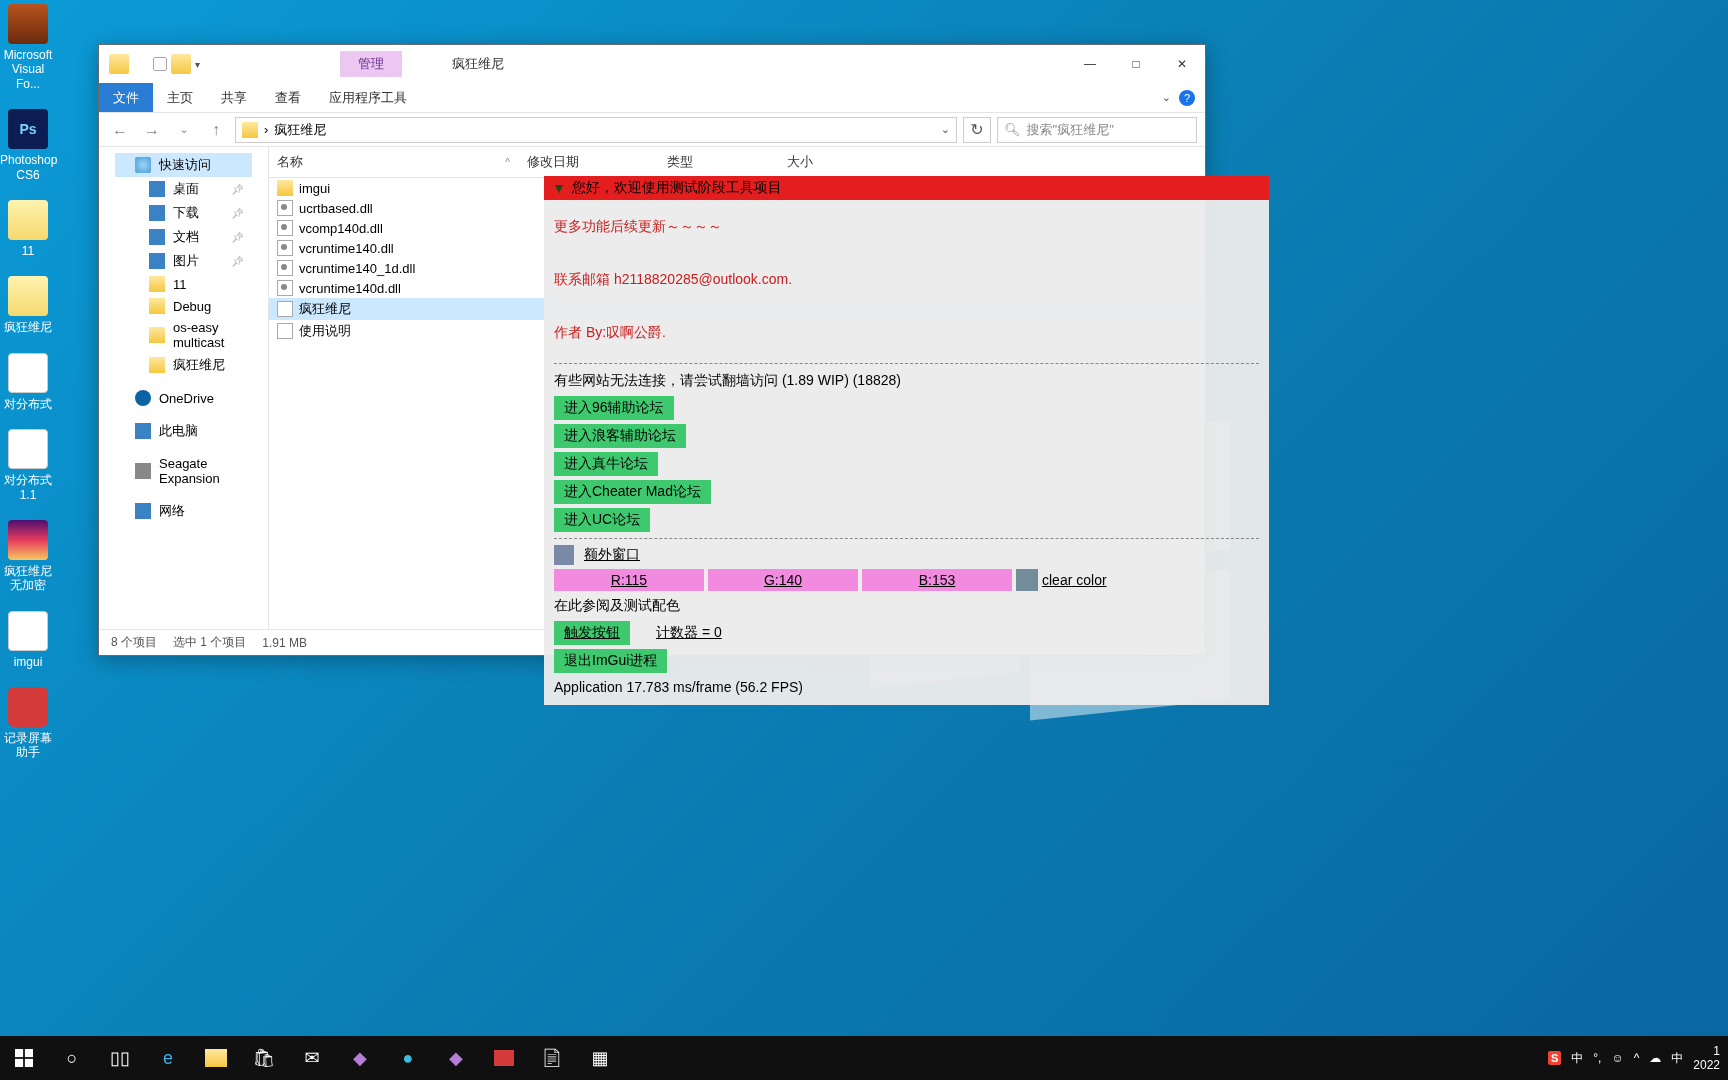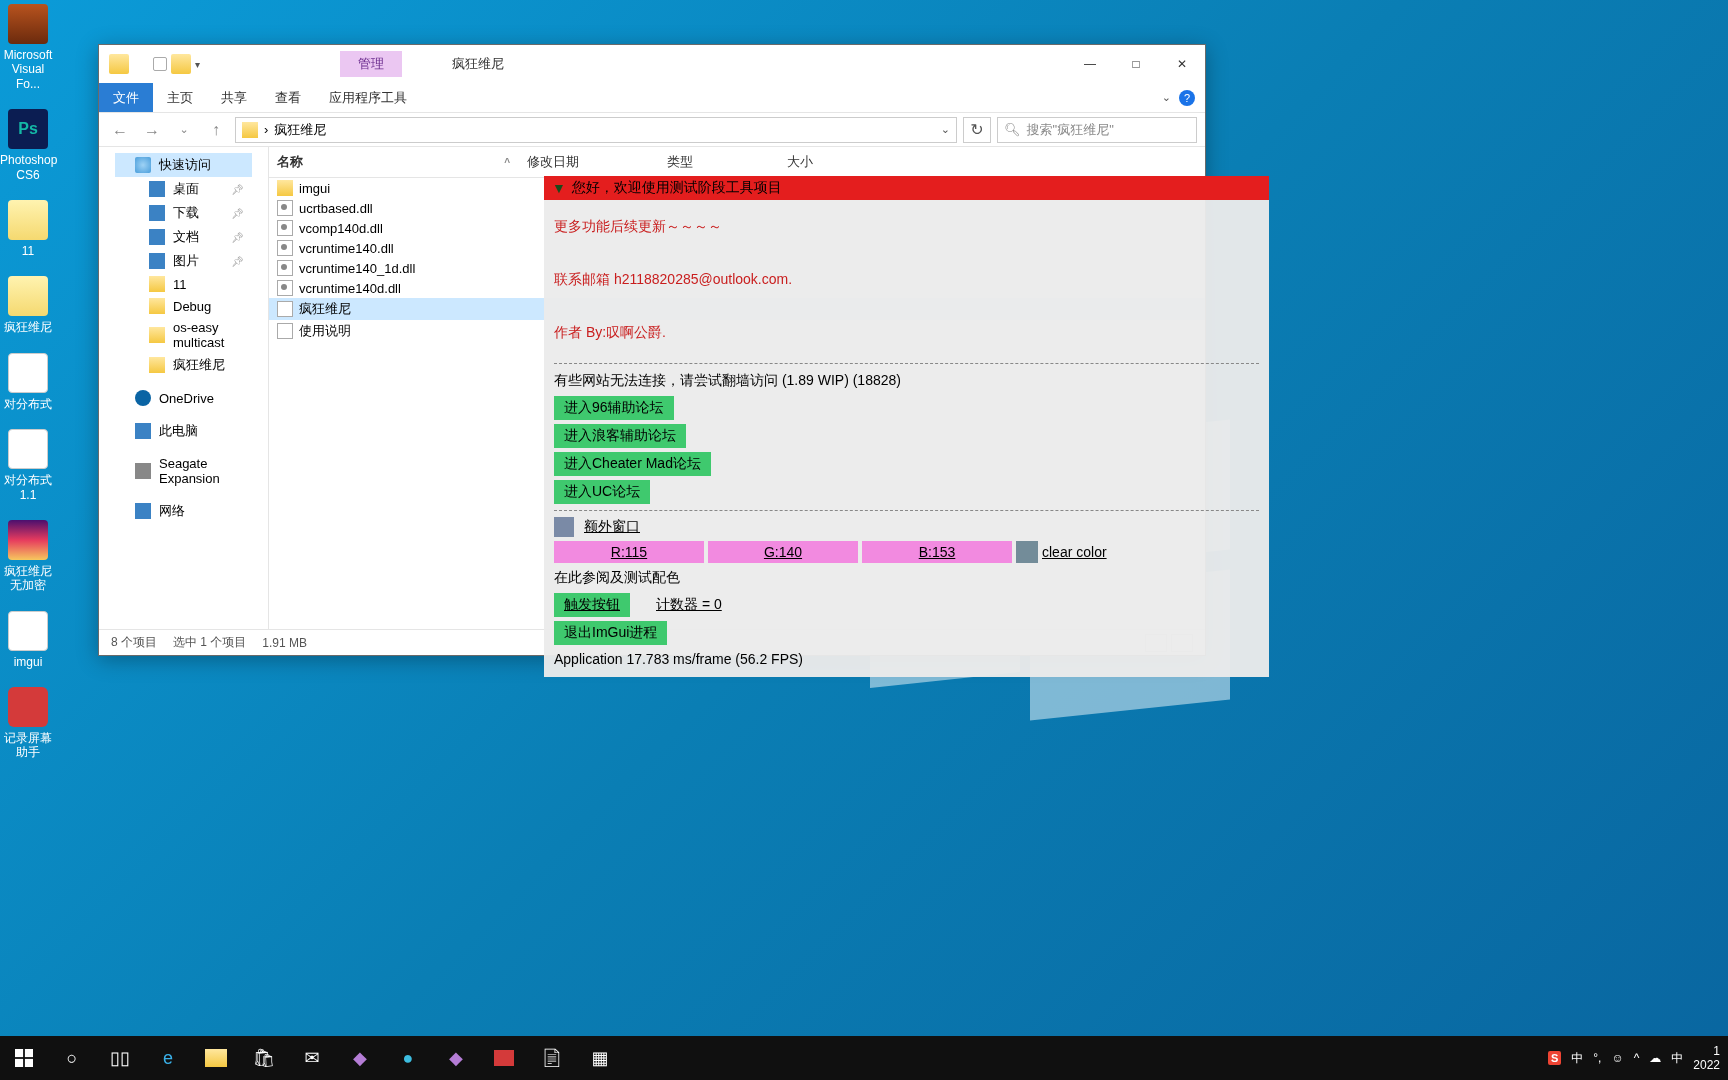--- a/index.html
+++ b/index.html
@@ -10,21 +10,21 @@
 .win-logo .wq1 { left: 0; top: 40px; width: 150px; height: 100px; transform: skewY(-6deg); }
 .win-logo .wq2 { left: 160px; top: 10px; width: 200px; height: 130px; transform: skewY(-6deg); }
 .win-logo .wq3 { left: 0; top: 160px; width: 150px; height: 100px; transform: skewY(-6deg); }
 .win-logo .wq4 { left: 160px; top: 160px; width: 200px; height: 130px; transform: skewY(-6deg); }
 
 
 .desk { position: absolute; left: 0; top: 0; width: 56px; }
 .di { width: 56px; text-align: center; color: #fff; font-size: 12px; margin-bottom: 10px; padding: 4px 0; cursor: pointer; line-height: 1.2; }
 .di .ic { width: 40px; height: 40px; margin: 0 auto 4px; border-radius: 4px; background: #333; }
 .di .ic.fx { background: linear-gradient(#b8531e,#6b2a0d); }
-.di .ic.ps { background: #0b1d52; color:#14b8a6; font-weight:bold; font-size:16px; line-height:40px; }
+.di .ic.ps { background: #0b1d52; color:#7dd3fc; font-weight:bold; font-size:14px; line-height:40px; }
 .di .ic.fd { background: linear-gradient(#fff3b0,#f5d970); }
 .di .ic.wt { background: #fff; border:1px solid #ccc; }
 .di .ic.rar { background: linear-gradient(#4b0f6e,#e63b5e,#f7c85e); }
 .di .ic.rec { background: #d43a3a; border-radius: 6px; }
 
 
 .explorer { position: absolute; left: 98px; top: 44px; width: 1108px; height: 612px; background: #fff; border: 1px solid #6a6a6a; box-shadow: 0 4px 20px rgba(0,0,0,0.3); }
 .titlebar { height: 38px; background: #fff; display: flex; align-items: center; }
 .tb-left { display: flex; align-items: center; gap: 4px; padding-left: 10px; }
 .tb-ic { width: 20px; height: 20px; background: linear-gradient(#ffe79e,#f5c842); border-radius: 2px; }
@@ -65,21 +65,21 @@
 .sic.od { background: #0a64a4; border-radius:50%; }
 .sic.pc { background: #3b82c4; }
 .sic.hd { background: #888; }
 .sic.net { background: #3b82c4; }
 .sitem.sel { background: #cce8ff; }
 .sdiv { height: 10px; }
 
 .files { flex: 1; position: relative; }
 .fhdr { display: flex; border-bottom: 1px solid #e5e5e5; font-size: 13px; color: #333; }
 .fhdr > div { padding: 6px 8px; border-right: 1px solid transparent; cursor:pointer; }
-.fhdr .c1 { width: 250px; display:flex; justify-content:space-between; align-items:center;font-weight:bold; }
+.fhdr .c1 { width: 250px; display:flex; justify-content:space-between; align-items:center; }
 .fhdr .c2 { width: 140px; }
 .fhdr .c3 { width: 120px; }
 .fhdr .c4 { width: 100px; }
 .flist { }
 .frow { display: flex; font-size: 13px; padding: 2px 0; cursor: pointer; }
 .frow.sel { background: #cce8ff; }
 .frow .fc1 { width: 250px; padding-left: 8px; display: flex; align-items: center; gap: 6px; }
 .frow .fic2 { width: 16px; height: 16px; flex-shrink:0; }
 .fic2.fold { background: linear-gradient(#ffe79e,#f5c842); }
 .fic2.dll { background: #fff; border:1px solid #aaa; position:relative; }
@@ -329,20 +329,21 @@
     <span class="tri">▼</span>
     <span>您好，欢迎使用测试阶段工具项目</span>
   </div>
   <div class="ig-red">更多功能后续更新～～～～</div>
   <div class="ig-red">联系邮箱 h2118820285@outlook.com.</div>
   <div class="ig-red">作者 By:叹啊公爵.</div>
   <div class="ig-sep"></div>
   <div class="ig-txt">有些网站无法连接，请尝试翻墙访问 (1.89 WIP) (18828)</div>
   <div><button class="ig-btn">进入96辅助论坛</button></div>
   <div><button class="ig-btn">进入浪客辅助论坛</button></div>
+  <div><button class="ig-btn">进入真牛论坛</button></div>
   <div><button class="ig-btn">进入Cheater Mad论坛</button></div>
   <div><button class="ig-btn">进入UC论坛</button></div>
   <div class="ig-sep"></div>
   <div class="ig-row">
     <div class="ig-chk"></div>
     <span class="ig-label">额外窗口</span>
   </div>
   <div class="ig-row" style="gap:4px">
     <div class="ig-slider">R:115</div>
     <div class="ig-slider">G:140</div>

